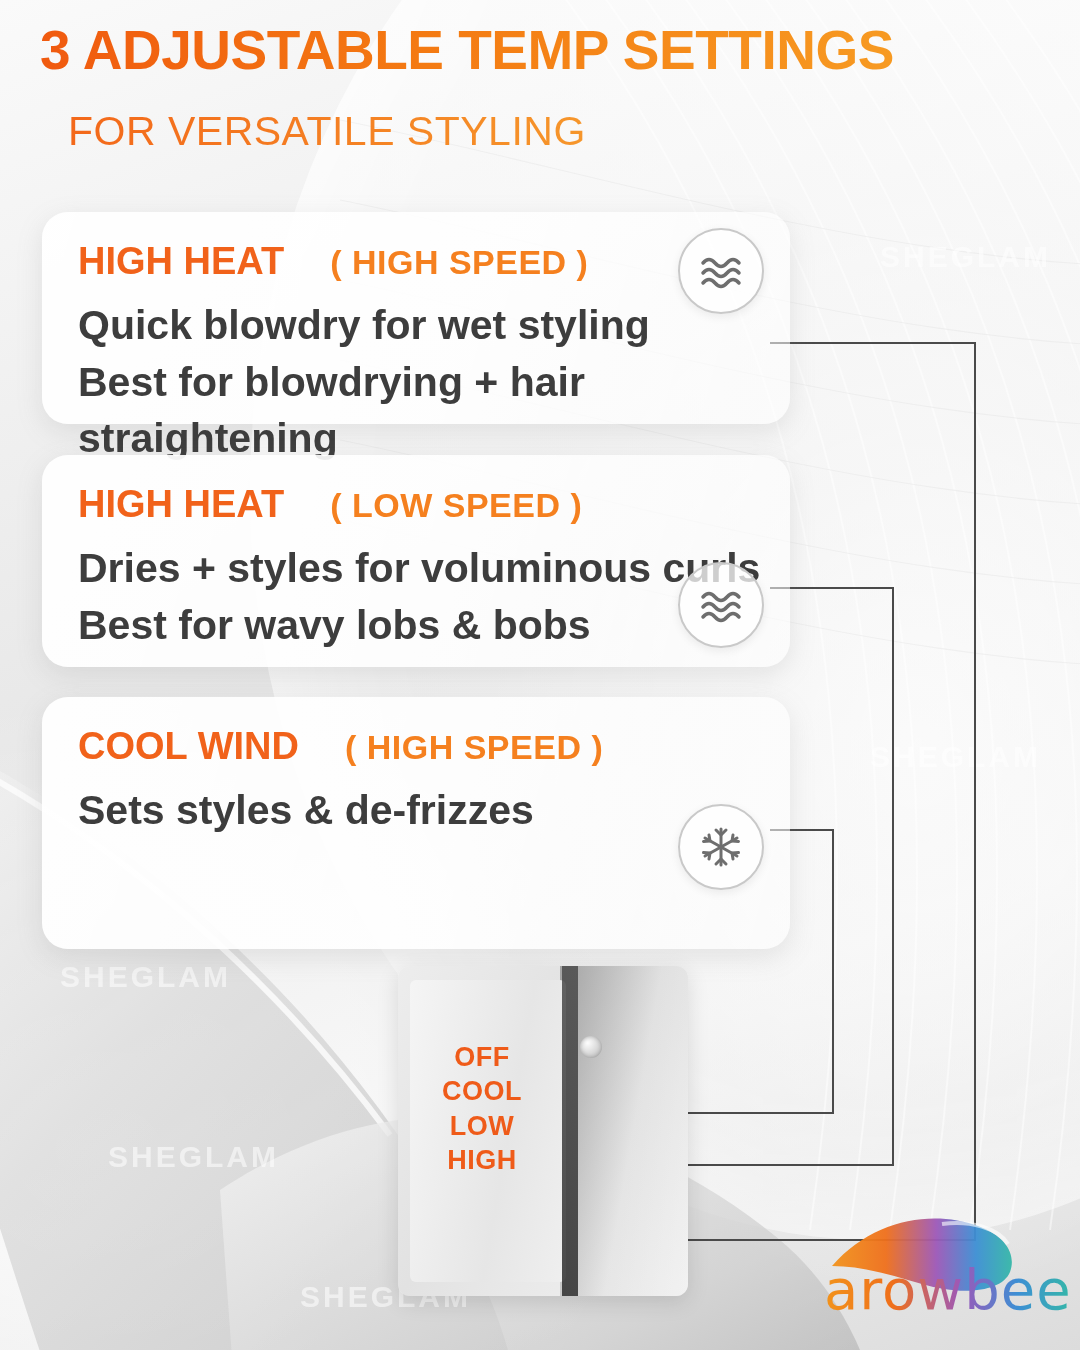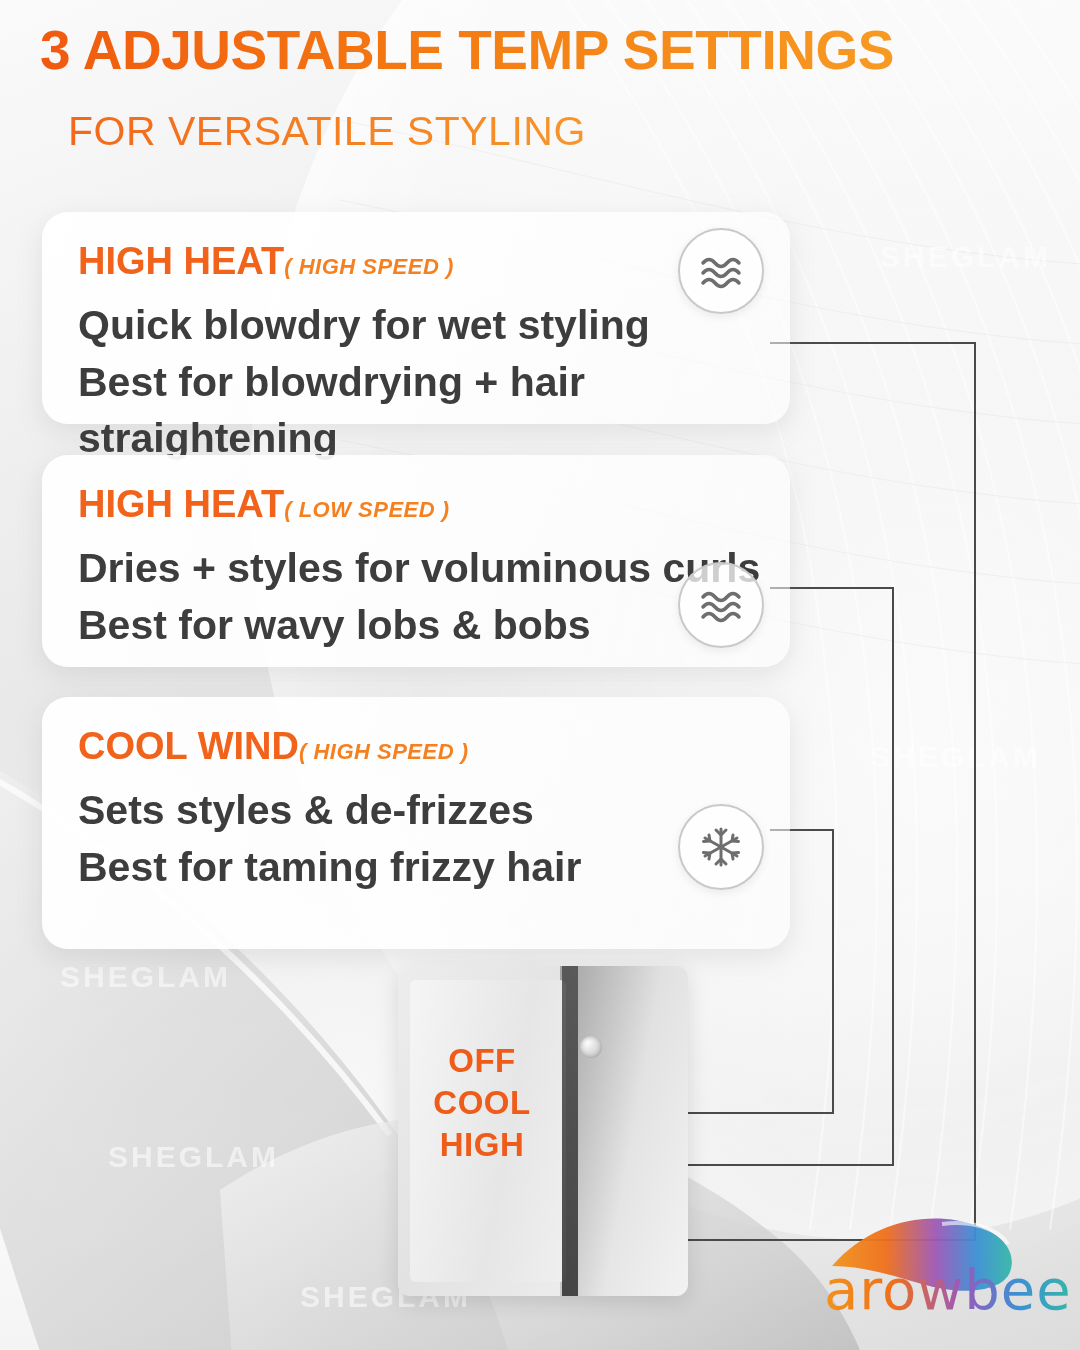--- a/index.html
+++ b/index.html
@@ -122,34 +122,35 @@
     padding: 22px 28px 26px 36px;
     box-sizing: border-box;
   }
   .card-1 { top: 212px; height: 212px; }
   .card-2 { top: 455px; height: 212px; }
   .card-3 { top: 697px; height: 252px; }
 
   .card-head {
     display: flex;
     align-items: baseline;
+    gap: 14px;
     margin: 6px 0 14px 0;
   }
   .card-mode {
     font-size: 38px;
     font-weight: 800;
     color: #f1621a;
     letter-spacing: 0px;
   }
   .card-speed {
-    font-size: 22px;
+    font-size: 34px;
     font-weight: 700;
-    font-style: italic;
     color: #f5801f;
     letter-spacing: 0.5px;
+    margin-left: 32px;
   }
   .card-line {
     font-size: 41px;
     color: #3d3d3d;
     line-height: 1.38;
     font-weight: 700;
   }
 
   .card-icon {
     position: absolute;
@@ -207,21 +208,21 @@
   }
   .switch-labels {
     position: absolute;
     left: 6px;
     top: 74px;
     width: 156px;
     text-align: center;
     z-index: 3;
   }
   .switch-label {
-    font-size: 33px;
+    font-size: 27px;
     font-weight: 700;
     color: #ef5b19;
     line-height: 1.27;
     letter-spacing: 0.5px;
   }
   .closeup-screw {
     position: absolute;
     left: 182px;
     top: 70px;
     width: 22px;
@@ -378,21 +379,20 @@
       </g>
     </svg>
   </div>
 
   <div class="card card-3">
     <div class="card-head">
       <span class="card-mode">COOL WIND</span>
       <span class="card-speed">( HIGH SPEED )</span>
     </div>
     <div class="card-line">Sets styles &amp; de-frizzes</div>
-    <div class="card-line">Best for taming frizzy hair</div>
   </div>
   <div class="card-icon icon-3">
     <svg width="44" height="44" viewBox="0 0 44 44">
       <g stroke="#6e6e6e" stroke-width="3" stroke-linecap="round" fill="none">
         <line x1="22" y1="4" x2="22" y2="40"></line>
         <line x1="6" y1="13" x2="38" y2="31"></line>
         <line x1="6" y1="31" x2="38" y2="13"></line>
         <path d="M22 10 l -5 -5 M22 10 l 5 -5 M22 34 l -5 5 M22 34 l 5 5"></path>
         <path d="M11 16 l -6.5 0.5 M11 16 l -1 -6 M33 28 l 6.5 -0.5 M33 28 l 1 6"></path>
         <path d="M11 28 l -6.5 -0.5 M11 28 l -1 6 M33 16 l 6.5 0.5 M33 16 l 1 -6"></path>
@@ -401,20 +401,21 @@
   </div>
 
   <div class="closeup">
     <div class="closeup-dark"></div>
     <div class="closeup-switchplate"></div>
     <div class="closeup-bar"></div>
     <div class="closeup-screw"></div>
     <div class="switch-labels">
       <div class="switch-label">OFF</div>
       <div class="switch-label">COOL</div>
+      <div class="switch-label">LOW</div>
       <div class="switch-label">HIGH</div>
     </div>
   </div>
 
   <div class="logo">
     <svg width="260" height="130" viewBox="0 0 260 130">
       <defs>
         <linearGradient id="lg" x1="0" y1="0" x2="1" y2="0">
           <stop offset="0%" stop-color="#f2931b"></stop>
           <stop offset="30%" stop-color="#ef6f1b"></stop>

